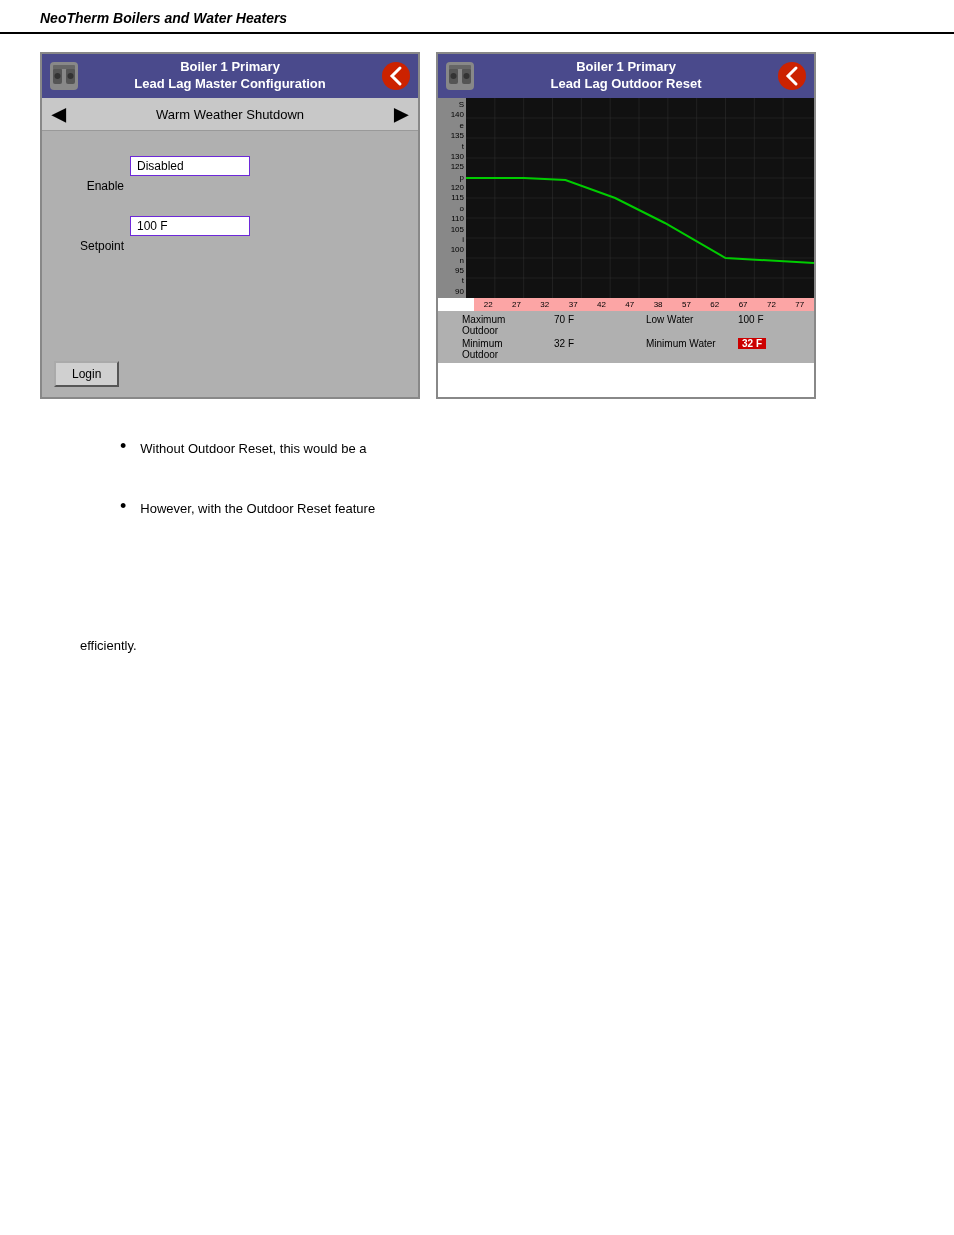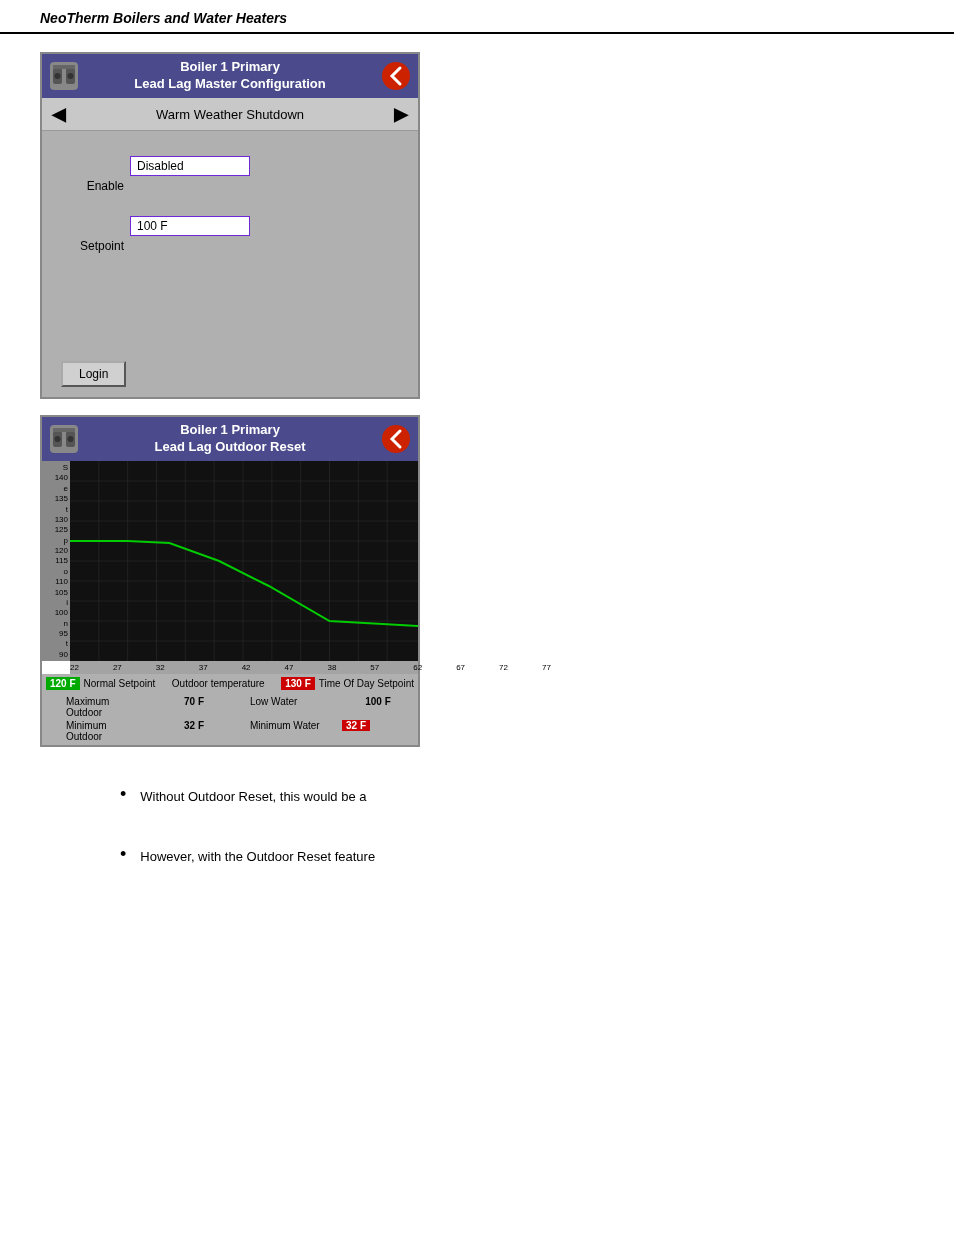--- a/index.html
+++ b/index.html
@@ -28,21 +28,20 @@
     
     .content-area {
       padding: 0 40px;
     }
 
     
     .panels-row {
       display: flex;
       gap: 16px;
       margin-bottom: 30px;
-      flex-direction: column;
     }
 
     
     .panel-left {
       width: 380px;
       border: 2px solid #888;
       background: #b0b0b0;
       flex-shrink: 0;
     }
 
@@ -123,21 +122,21 @@
     .form-value {
       background: #fff;
       border: 1px solid #6d28d9;
       padding: 2px 6px;
       font-size: 12px;
       min-width: 120px;
     }
 
     
     .login-area {
-      padding: 10px 19px;
+      padding: 10px 12px;
     }
     .login-btn {
       background: #d0d0d0;
       border: 2px outset #aaa;
       padding: 4px 16px;
       font-size: 12px;
       cursor: pointer;
     }
 
     
@@ -179,27 +178,26 @@
     }
 
     
     .chart-svg {
       width: 100%;
       height: 100%;
     }
 
     
     .x-axis-row {
-      background: #a3a3a3;
+      background: #fca5a5;
       display: flex;
       justify-content: space-around;
       padding: 2px 0;
       font-size: 8px;
-      margin-left: 28px;
-      gap: 34px;
+      margin-left: 36px;
     }
 
     
     .setpoint-row {
       display: flex;
       align-items: center;
       padding: 3px 4px;
       background: #b0b0b0;
       gap: 4px;
       font-size: 10px;
@@ -230,22 +228,21 @@
     .data-row {
       display: flex;
       justify-content: space-between;
       padding: 1px 0;
     }
     .data-cell {
       flex: 1;
       margin-left: 20px;
     }
     .data-value {
-      font-weight: bold;
-      text-align: center;
+      font-weight: normal;
     }
 
     
     .body-text {
       padding: 10px 40px;
     }
 
     .bullet-item {
       display: flex;
       align-items: flex-start;
@@ -416,27 +413,20 @@
         <span>42</span>
         <span>47</span>
         <span>38</span>
         <span>57</span>
         <span>62</span>
         <span>67</span>
         <span>72</span>
         <span>77</span>
       </div>
 
-      <div class="setpoint-row">
-        <span class="setpoint-box-green">120 F</span>
-        <span>Normal Setpoint</span>
-        <span style="flex:1; text-align:center;">Outdoor temperature</span>
-        <span class="setpoint-box-red">130 F</span>
-        <span>Time Of Day Setpoint</span>
-      </div>
 
       <div class="data-table">
         <div class="data-row">
           <span class="data-cell">Maximum Outdoor</span>
           <span class="data-cell data-value">70 F</span>
           <span class="data-cell">Low Water</span>
           <span class="data-cell data-value">100 F</span>
         </div>
         <div class="data-row">
           <span class="data-cell">Minimum Outdoor</span>
@@ -455,13 +445,16 @@
       <span class="bullet-dot">•</span>
       <span class="bullet-text">Without Outdoor Reset, this would be a</span>
     </div>
 
     <div class="bullet-item">
       <span class="bullet-dot">•</span>
       <span class="bullet-text">However, with the Outdoor Reset feature</span>
     </div>
   </div>
 
+  <div class="footer-text">
+    <span>efficiently.</span>
+  </div>
 </div>
 
 </body></html>

